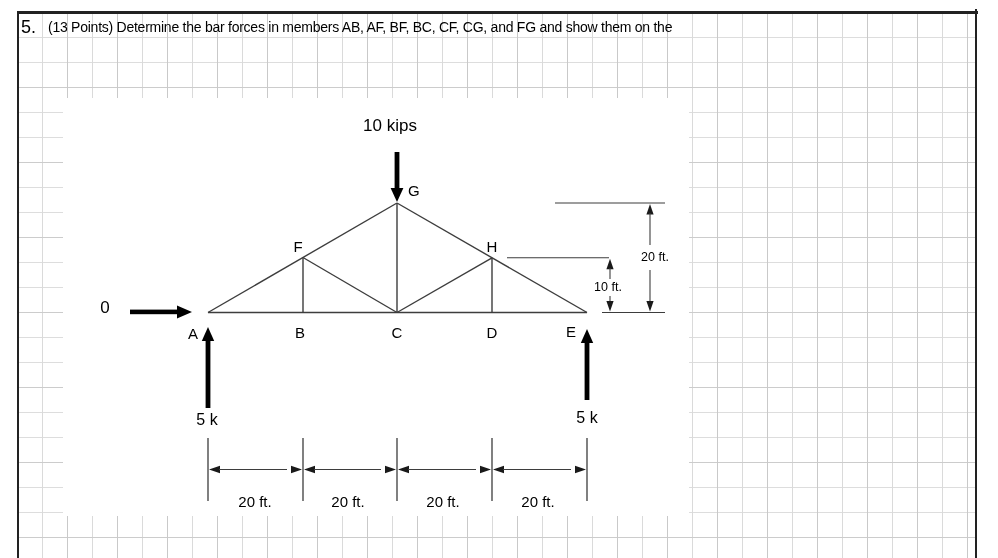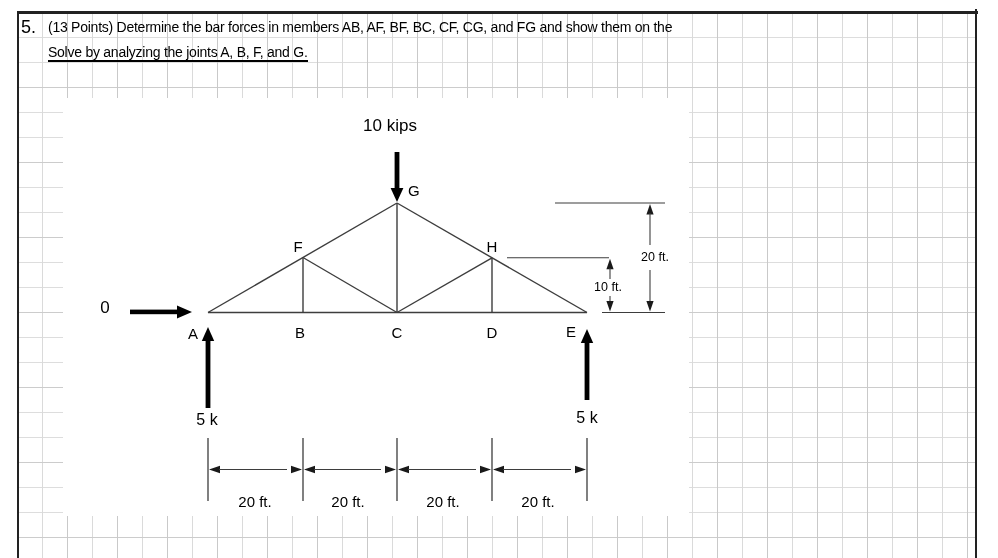--- a/index.html
+++ b/index.html
@@ -54,21 +54,20 @@
 <body>
 
 <div class="grid"></div>
 
 <div class="figure-panel"></div>
 
 <div class="problem-number">5.</div>
 
 <div class="statement">
   <div class="statement-line">(13 Points) Determine the bar forces in members AB, AF, BF, BC, CF, CG, and FG and show them on the</div>
-  <div class="statement-line"><span class="underlined">Solve by analyzing the joints A, B, F, and G.</span></div>
 </div>
 
 <svg class="fig-svg" width="998" height="558" viewBox="0 0 998 558">
 
   <path class="member" d="M208,312.5 H587"></path>
   <path class="member" d="M208,312.5 L397,203"></path>
   <path class="member" d="M397,203 L587,312.5"></path>
   <path class="member" d="M303,257.5 V312.5"></path>
   <path class="member" d="M397,203 V312.5"></path>
   <path class="member" d="M492,257.8 V312.5"></path>

